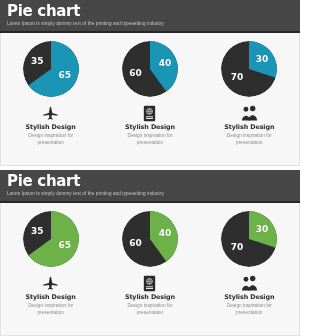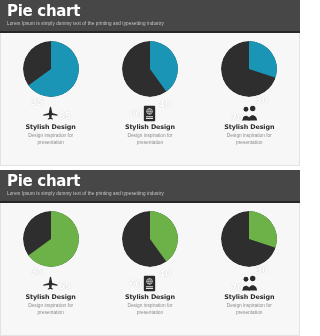--- a/index.html
+++ b/index.html
@@ -90,21 +90,20 @@
   }
 
   .slice-label {
     position: absolute;
     font-size: 9px;
     font-weight: bold;
     color: #ffffff;
     font-family: "DejaVu Sans", sans-serif;
     text-shadow: 0 0 1px rgba(0,0,0,0.25);
     pointer-events: none;
-    margin-top: 41px;
   }
 
   .icon-box {
     height: 20px;
     margin-top: 6px;
     display: flex;
     align-items: center;
     justify-content: center;
   }
 

